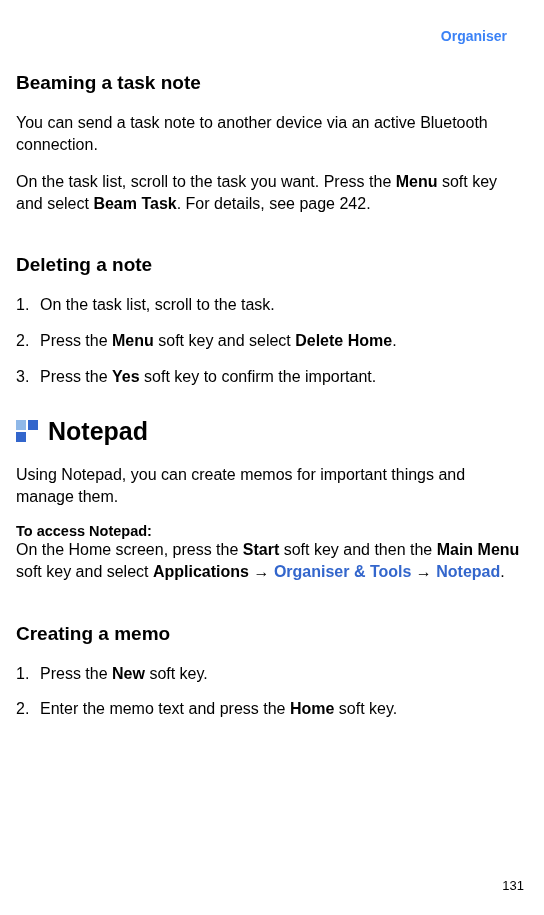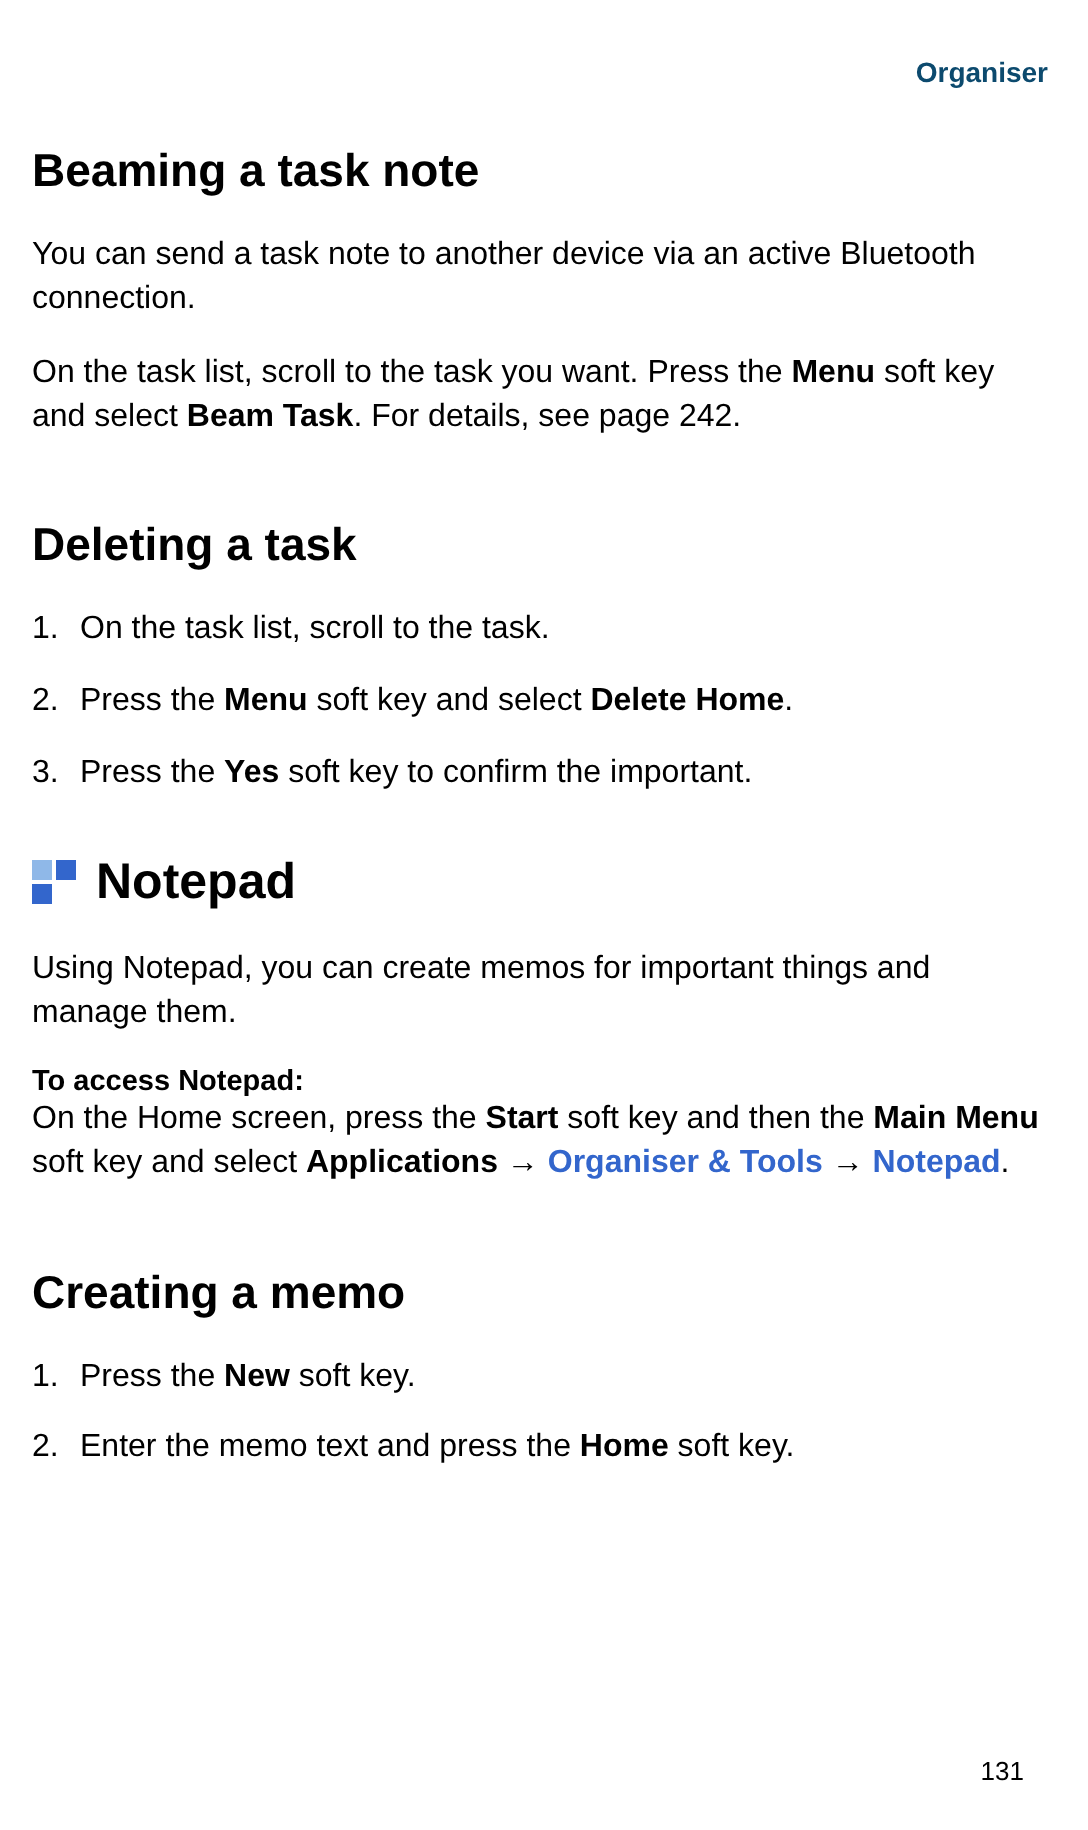--- a/index.html
+++ b/index.html
@@ -8,27 +8,27 @@
       height: 915px;
       background: #ffffff;
       font-family: Verdana, Geneva, sans-serif;
       color: #000;
       position: relative;
       padding: 30px 20px 30px 16px;
     }
     .header-label {
       position: absolute;
       top: 28px;
-      right: 20px;
-      color: #0c4a6e;
+      right: 37px;
+      color: #3b82f6;
       font-size: 14px;
       font-weight: bold;
     }
     .h2 {
-      font-size: 23px;
+      font-size: 19px;
       font-weight: bold;
       margin-top: 40px;
       margin-bottom: 18px;
     }
     .h2.first { margin-top: 42px; }
     .body-text {
       font-size: 16px;
       line-height: 1.35;
       margin-bottom: 16px;
     }
@@ -58,38 +58,38 @@
       align-items: center;
     }
     .sub-bold {
       font-size: 14.5px;
       font-weight: bold;
       margin-top: 4px;
     }
     .page-number {
       position: absolute;
       bottom: 22px;
-      right: 32px;
+      right: 20px;
       font-size: 13px;
     }
   </style>
 </head>
 <body>
 
 <div class="header-label">Organiser</div>
 
 <div class="h2 first">Beaming a task note</div>
 
 <div class="body-text">You can send a task note to another device via an active Bluetooth connection.</div>
 
 <div class="body-text">
   <span>On the task list, scroll to the task you want. Press the </span><span class="bold">Menu</span><span> soft key and select </span><span class="bold">Beam Task</span><span>. For details, see page 242.</span>
 </div>
 
-<div class="h2">Deleting a task</div>
+<div class="h2">Deleting a note</div>
 
 <div class="list-item">
   <div class="list-num">1.</div>
   <div class="list-content">On the task list, scroll to the task.</div>
 </div>
 
 <div class="list-item">
   <div class="list-num">2.</div>
   <div class="list-content">
     <span>Press the </span><span class="bold">Menu</span><span> soft key and select </span><span class="bold">Delete Home</span><span>.</span>

